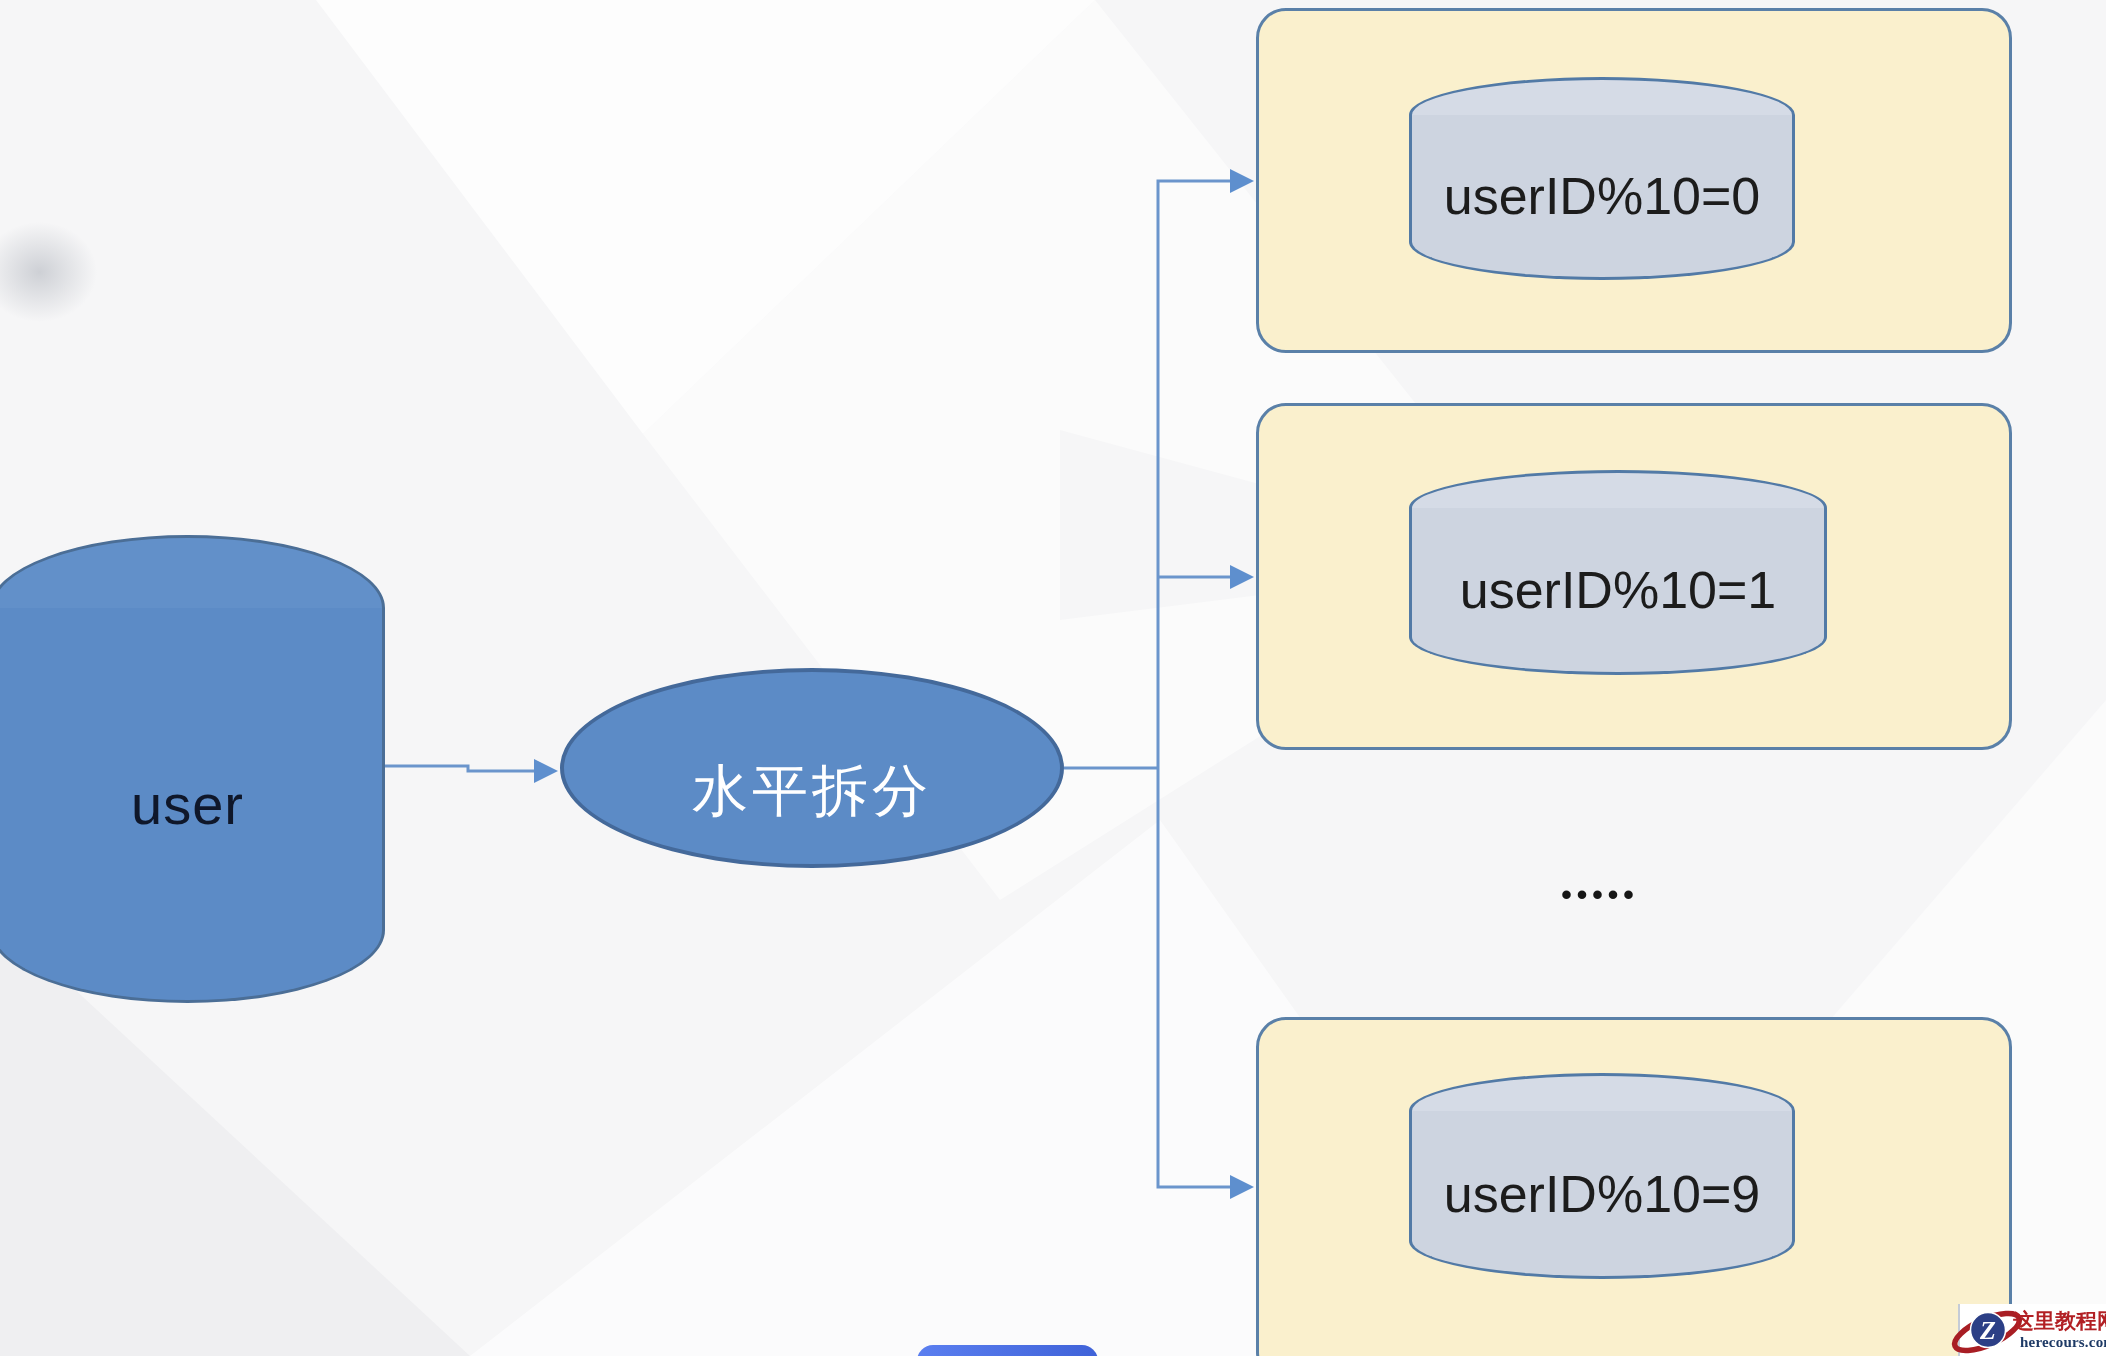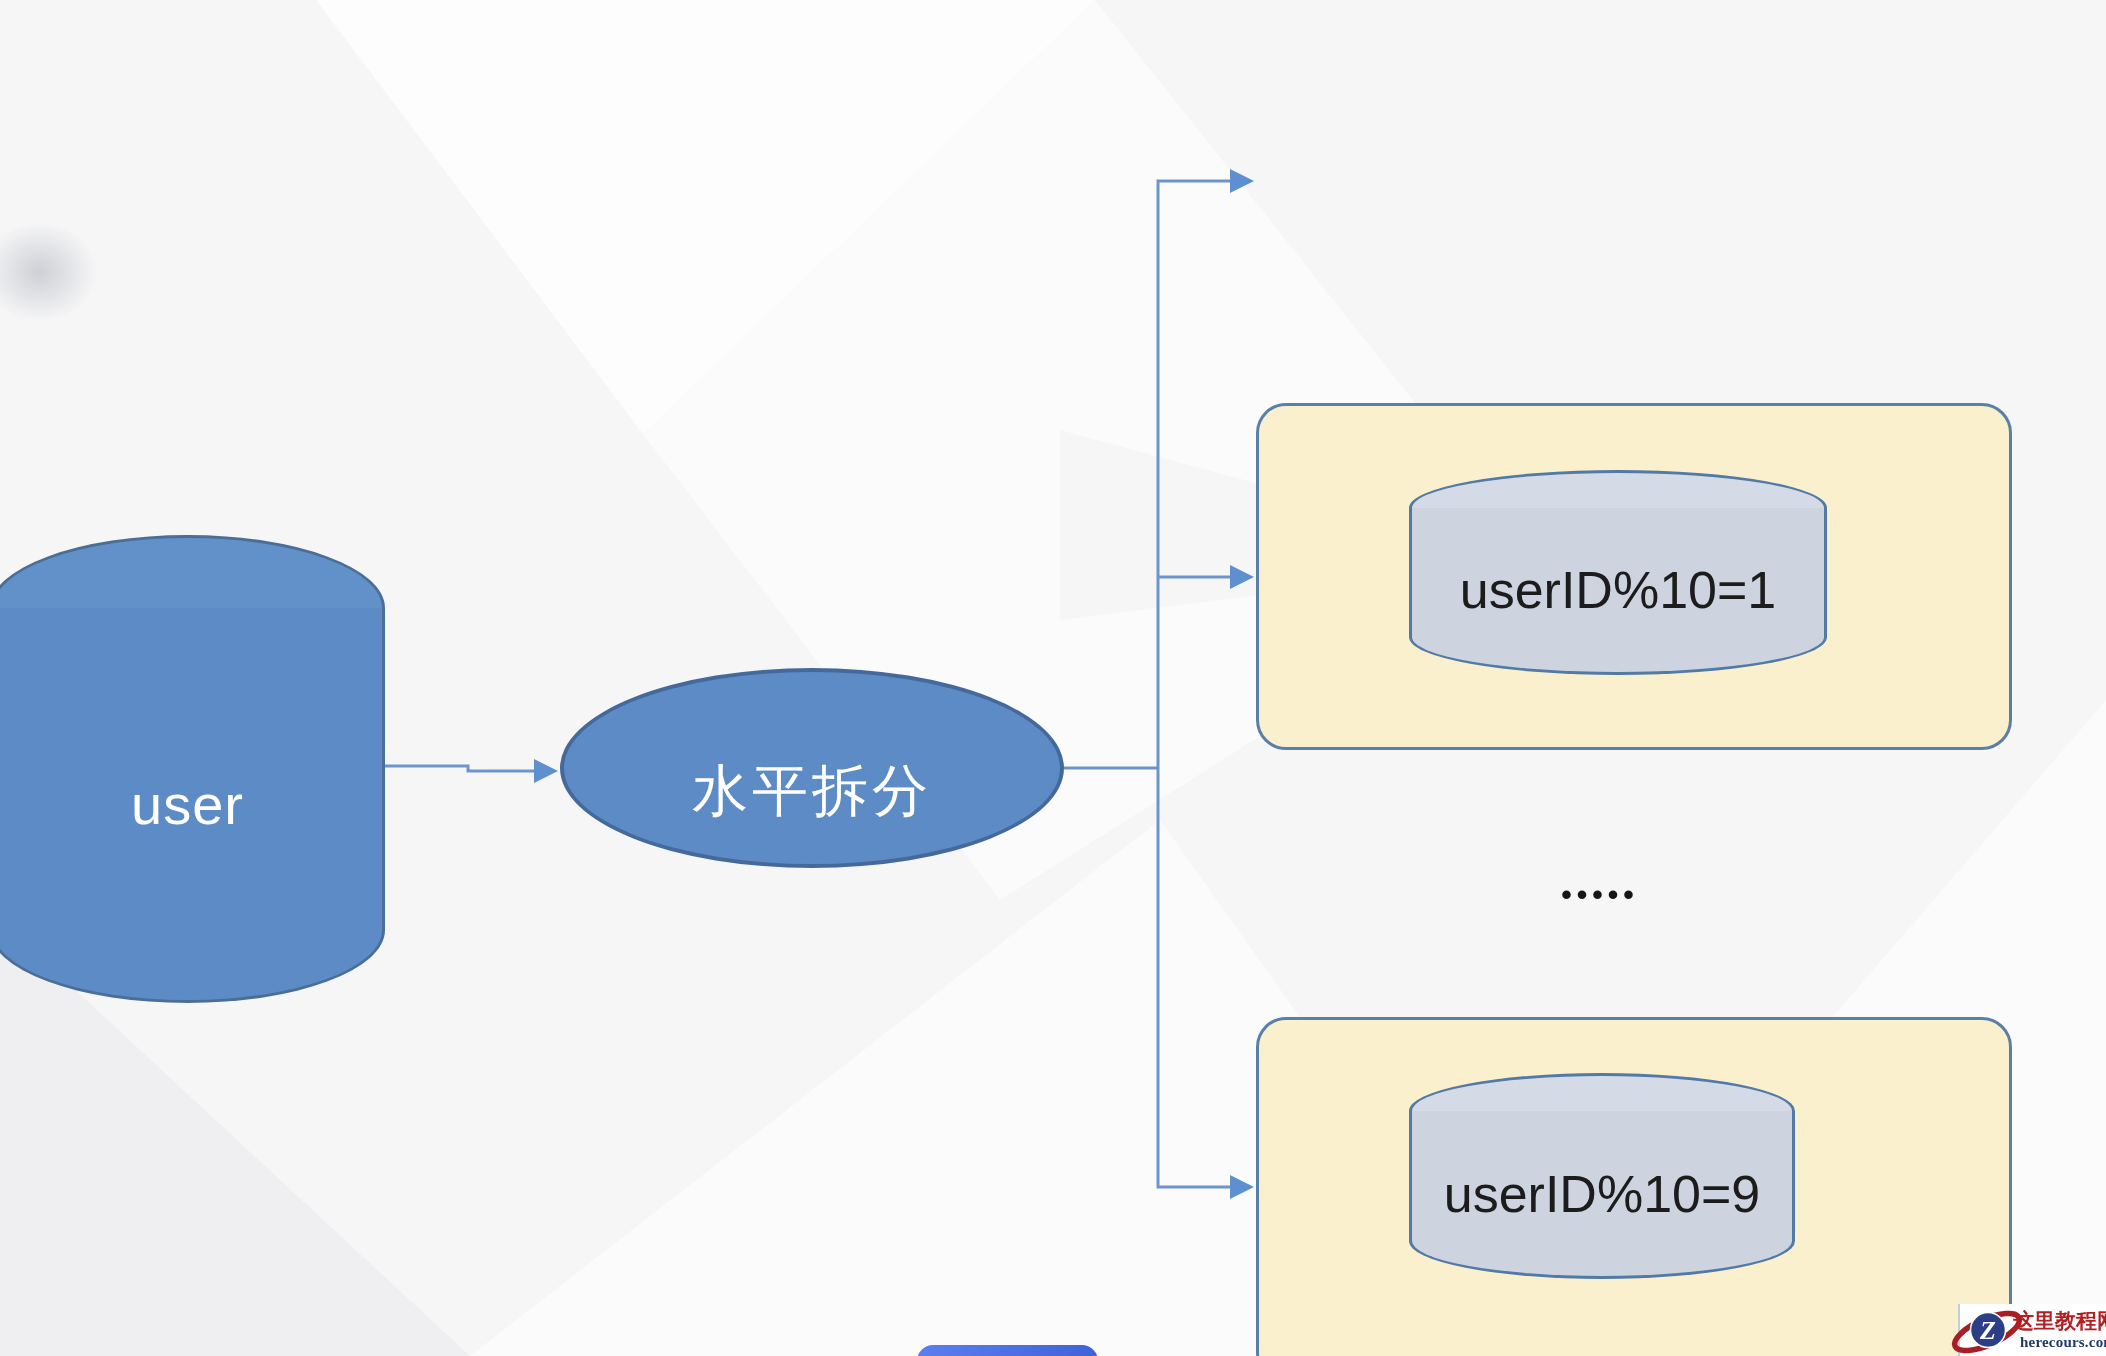--- a/index.html
+++ b/index.html
@@ -22,21 +22,21 @@
   #wires{position:absolute;left:0;top:0;}
   
   .cylinder{position:absolute;}
   .cyl-top{position:absolute;left:0;right:0;top:0;border-radius:50%;box-sizing:border-box;}
   .cyl-body{position:absolute;left:0;right:0;bottom:0;box-sizing:border-box;
     display:flex;align-items:center;justify-content:center;}
   
   .cyl-blue .cyl-top {height:146px;background:#6290c9;border:3px solid #4b6e96;}
   .cyl-blue .cyl-body{top:73px;background:#5c8bc6;border:3px solid #4b6e96;border-top:none;
     border-radius:0 0 50% 50% / 0 0 73px 73px;}
-  .cyl-blue .cyl-label{color:#ffffff;font-size:56px;letter-spacing:1px;}
+  .cyl-blue .cyl-label{color:#0f172a;font-size:56px;letter-spacing:1px;}
   
   .cyl-gray .cyl-top {height:76px;background:#d5dbe6;border:3px solid #527aa6;}
   .cyl-gray .cyl-body{top:38px;background:#cdd4e0;border:3px solid #527aa6;border-top:none;
     border-radius:0 0 50% 50% / 0 0 38px 38px;}
   .cyl-gray .cyl-label{color:#1c1c1c;font-size:52px;font-weight:500;letter-spacing:0px;}
   
   .split-ellipse{position:absolute;left:560px;top:668px;width:504px;height:200px;
     border-radius:50%;background:#5c8bc6;border:4px solid #44699a;box-sizing:border-box;
     display:flex;align-items:center;justify-content:center;}
   .split-ellipse .node-label{color:#fff;font-size:56px;letter-spacing:4px;
@@ -91,20 +91,28 @@
     <div class="cyl-top"></div>
     <div class="cyl-body">
       <span class="cyl-label">user</span>
     </div>
   </div>
 
   <div class="split-ellipse">
     <span class="node-label">水平拆分</span>
   </div>
 
+  <div class="shard-box" style="top:8px;height:345px;">
+    <div class="cylinder cyl-gray" style="left:150px;top:66px;width:386px;height:203px;">
+      <div class="cyl-top"></div>
+      <div class="cyl-body">
+        <span class="cyl-label">userID%10=0</span>
+      </div>
+    </div>
+  </div>
 
   <div class="shard-box" style="top:403px;height:347px;">
     <div class="cylinder cyl-gray" style="left:150px;top:64px;width:418px;height:205px;">
       <div class="cyl-top"></div>
       <div class="cyl-body">
         <span class="cyl-label">userID%10=1</span>
       </div>
     </div>
   </div>
 

